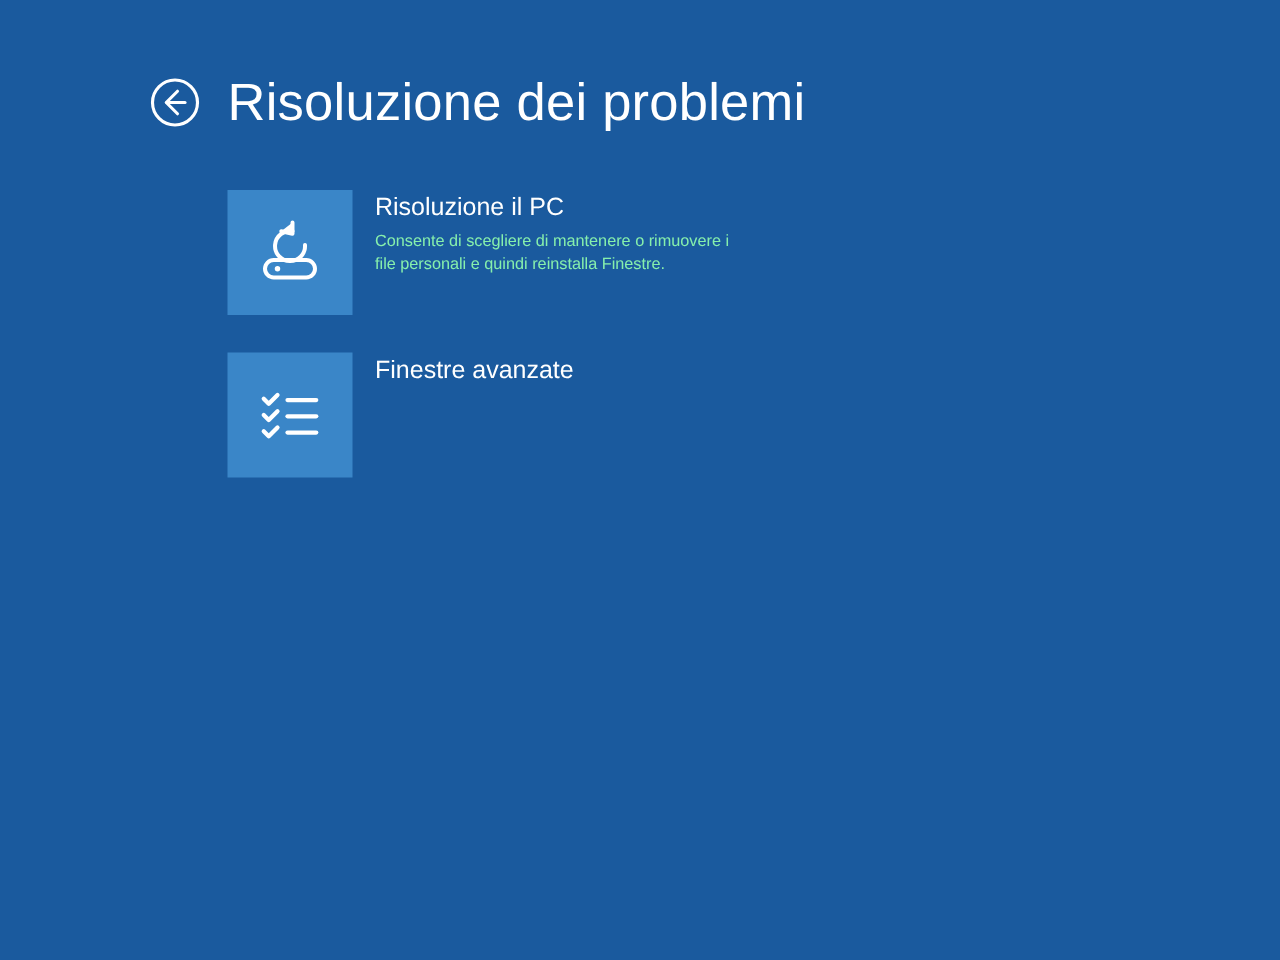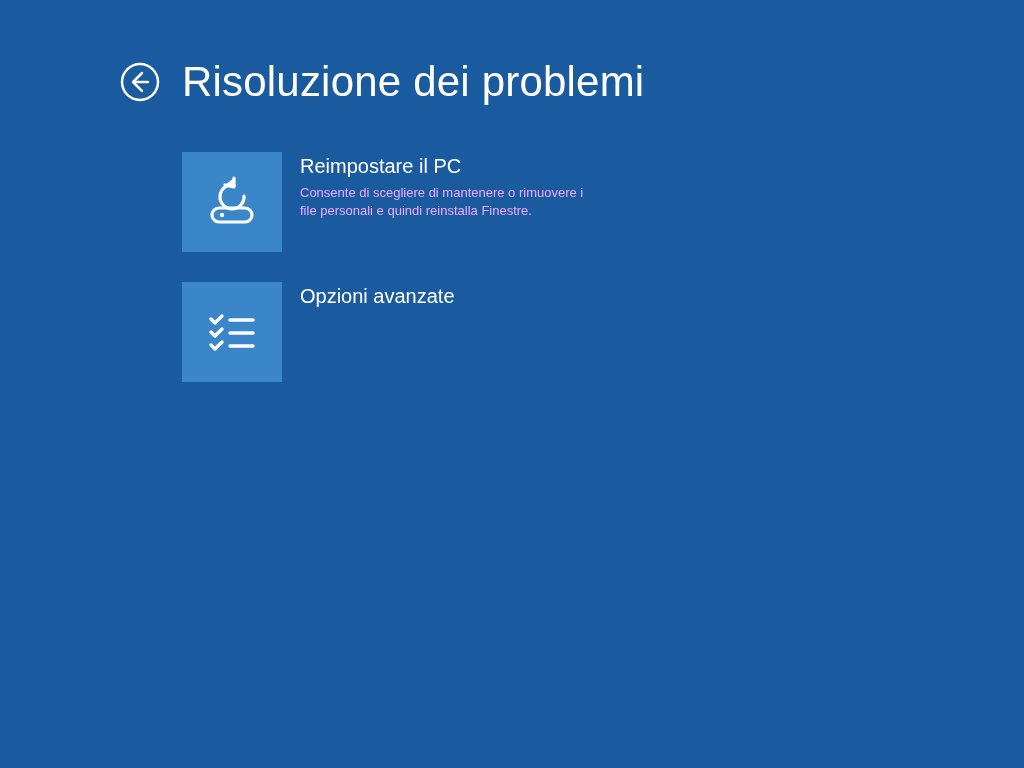--- a/index.html
+++ b/index.html
@@ -57,21 +57,21 @@
     font-size: 20px;
     font-weight: 400;
     line-height: 1.2;
     padding-top: 2px;
   }
   .opt-desc {
     font-size: 13px;
     font-weight: 400;
     line-height: 1.35;
     margin-top: 6px;
-    color: #f0abfc;
+    color: #86efac;
   }
 </style>
 </head>
 <body>
 
 <div class="header">
   <div class="back-button">
     <svg viewBox="0 0 40 40" width="40" height="40">
       <circle cx="20" cy="20" r="18" fill="none" stroke="#ffffff" stroke-width="2.5"></circle>
       <path d="M 22 11 L 13 20 L 22 29" fill="none" stroke="#ffffff" stroke-width="2.5" stroke-linecap="round" stroke-linejoin="round"></path>
@@ -90,21 +90,21 @@
 
           <rect x="12" y="38" width="40" height="14" rx="7" ry="7"></rect>
           <circle cx="22" cy="45" r="2.2" fill="#ffffff" stroke="none"></circle>
 
           <path d="M 44 26 A 12 12 0 1 1 34 15"></path>
           <path d="M 34 8 L 34 17 L 25 15" fill="#ffffff" stroke="#ffffff"></path>
         </g>
       </svg>
     </div>
     <div class="opt-text">
-      <div class="opt-title">Reimpostare il PC</div>
+      <div class="opt-title">Risoluzione il PC</div>
       <div class="opt-desc">Consente di scegliere di mantenere o rimuovere i file personali e quindi reinstalla Finestre.</div>
     </div>
   </div>
 
   <div class="option">
     <div class="tile">
       <svg viewBox="0 0 64 64" width="64" height="64">
         <g fill="none" stroke="#ffffff" stroke-width="3.4" stroke-linecap="round" stroke-linejoin="round">
 
           <path d="M 11 19 L 15 23 L 22 16"></path>
@@ -112,18 +112,18 @@
 
           <path d="M 11 32 L 15 36 L 22 29"></path>
           <line x1="30" y1="33" x2="53" y2="33"></line>
 
           <path d="M 11 45 L 15 49 L 22 42"></path>
           <line x1="30" y1="46" x2="53" y2="46"></line>
         </g>
       </svg>
     </div>
     <div class="opt-text">
-      <div class="opt-title">Opzioni avanzate</div>
+      <div class="opt-title">Finestre avanzate</div>
       <div class="opt-desc"></div>
     </div>
   </div>
 
 </div>
 
 </body></html>

